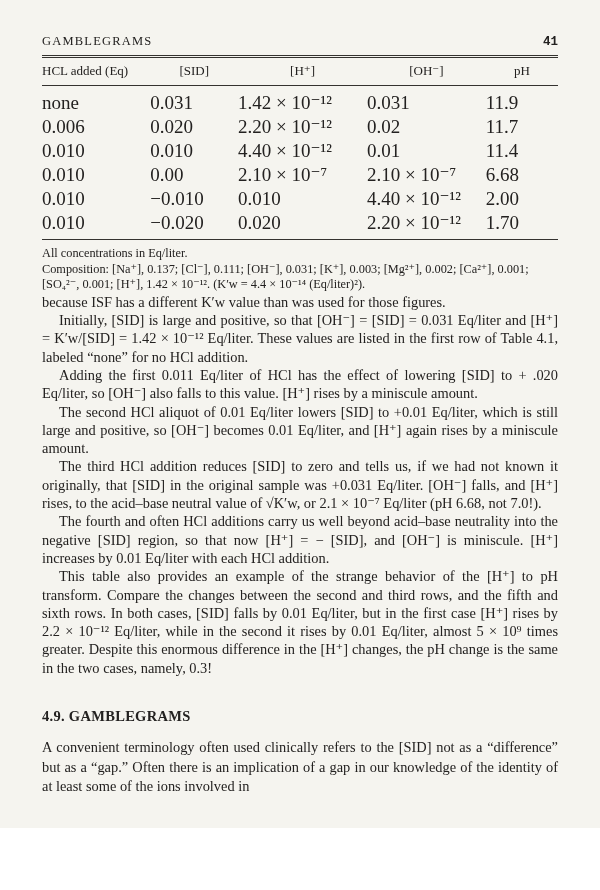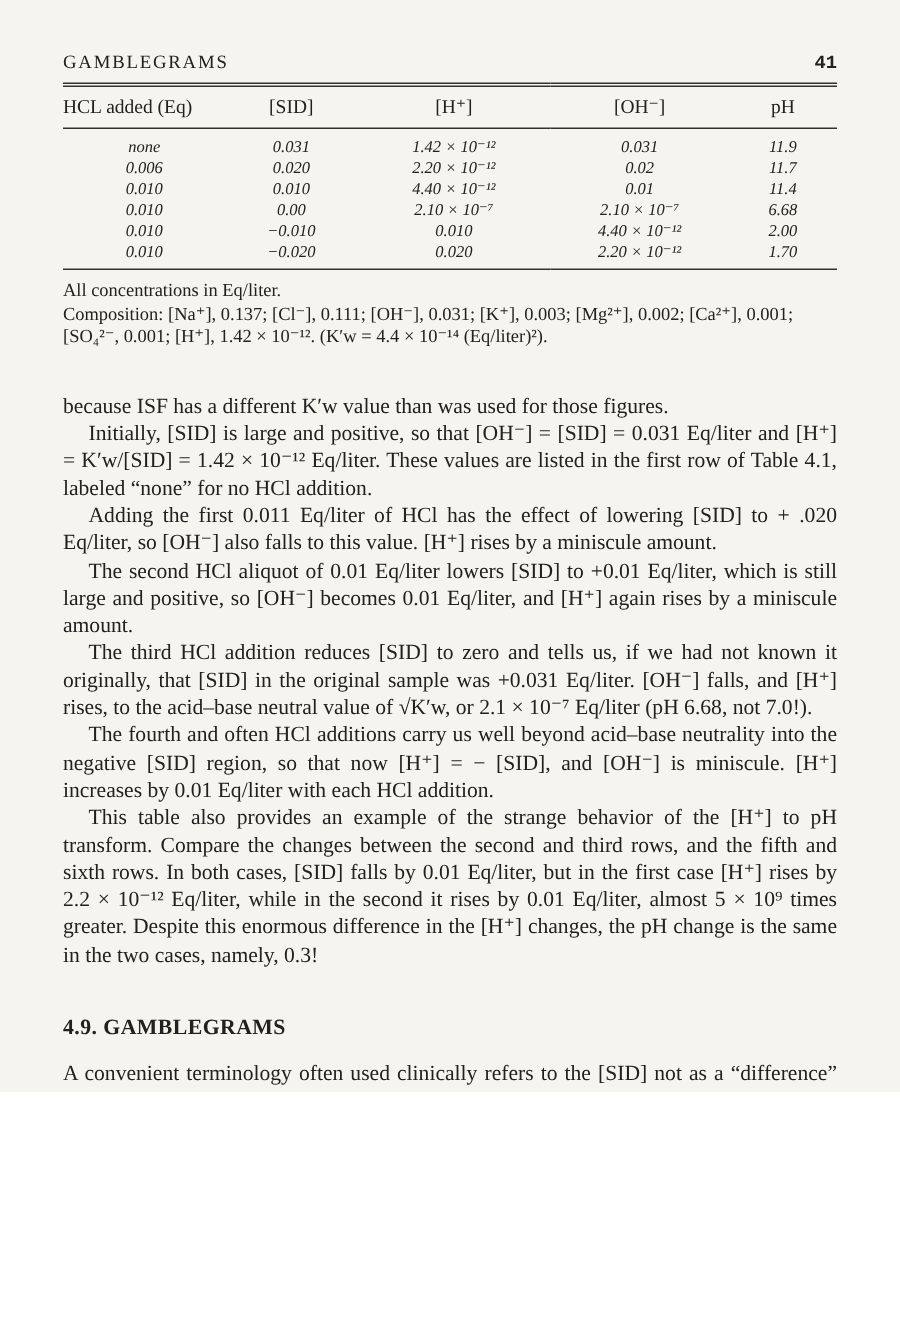--- a/index.html
+++ b/index.html
@@ -1,19 +1,19 @@
 <!DOCTYPE html>
 <html><head>
 <meta charset="utf-8">
 <style>
   html,body { margin:0; padding:0; }
   .page {
     position: relative;
     width: 600px;
-    height: 728px;
+    height: 828px;
     box-sizing: border-box;
     background: #f5f4ef;
     color: #232120;
     font-family: "Liberation Serif", "DejaVu Serif", serif;
     padding: 34px 42px 0 42px;
     overflow: hidden;
   }
   .running-head {
     display: flex;
     justify-content: space-between;
@@ -45,40 +45,38 @@
   table.data th {
     font-size: 13px;
     font-weight: normal;
     text-align: center;
     padding: 5px 0 6px 0;
     border-bottom: 1.2px solid #34322f;
     white-space: nowrap;
   }
   table.data th:first-child { text-align: left; }
   table.data td {
-    font-size: 11px;
-    text-align: center;
+    font-size: 19px;
+    text-align: left;
     padding: 0.5px 0;
     white-space: nowrap;
-    font-style: italic;
   }
   table.data tbody tr:first-child td { padding-top: 5px; }
   table.data tbody tr:last-child td { padding-bottom: 5px; }
   col.c1 { width: 21%; }
   col.c2 { width: 17%; }
   col.c3 { width: 25%; }
   col.c4 { width: 23%; }
   col.c5 { width: 14%; }
   .footnote {
     margin-top: 6px;
     font-size: 12.3px;
     line-height: 15.6px;
   }
   .body-text {
-    margin-top: 29px;
     font-size: 14.4px;
     line-height: 18.3px;
     text-align: justify;
   }
   .body-text p { margin: 0; }
   .body-text p.indent { text-indent: 17px; }
   .section-heading {
     margin: 31px 0 0 0;
     font-size: 14.5px;
     font-weight: bold;

